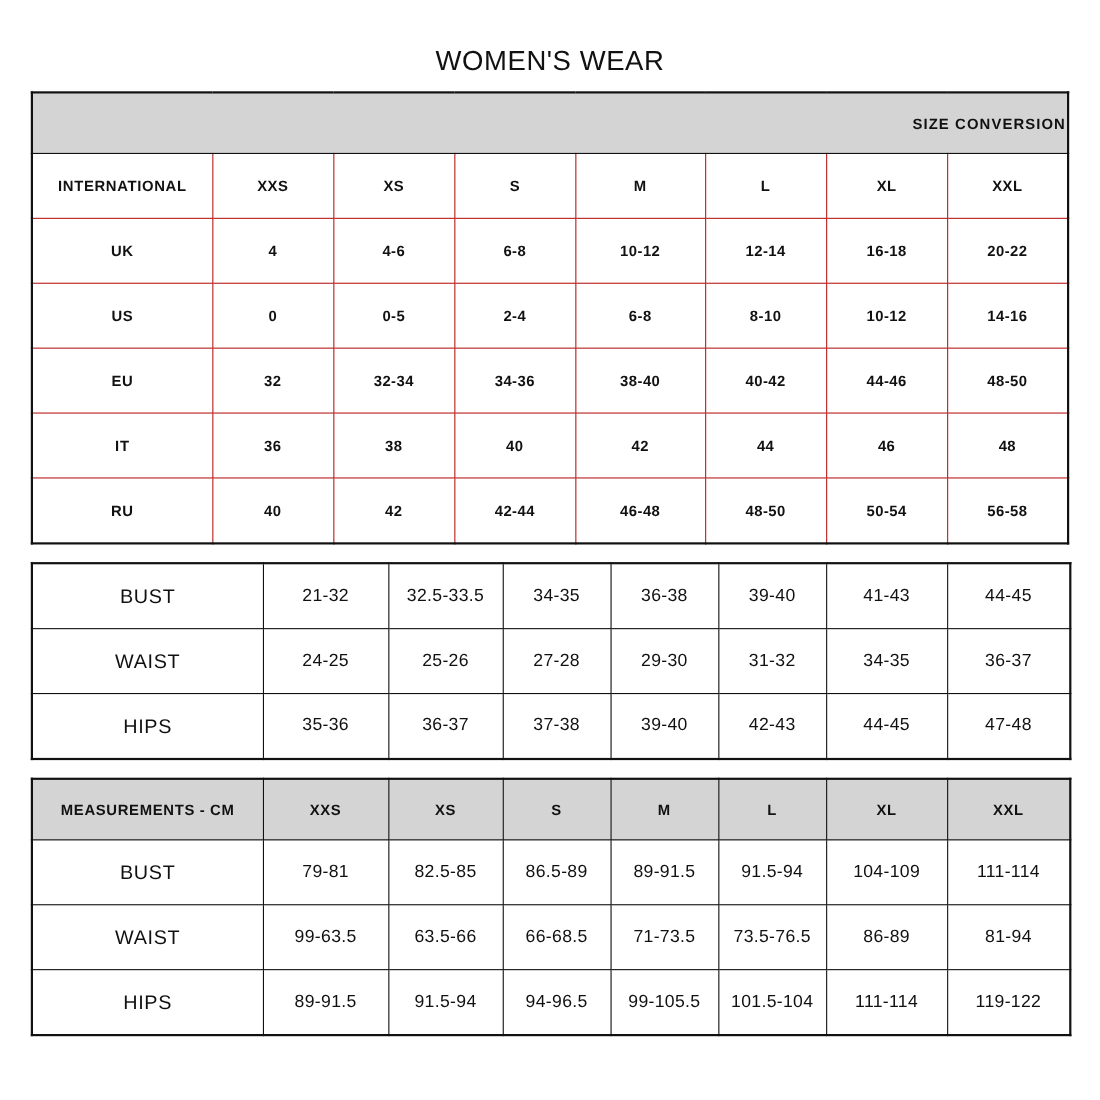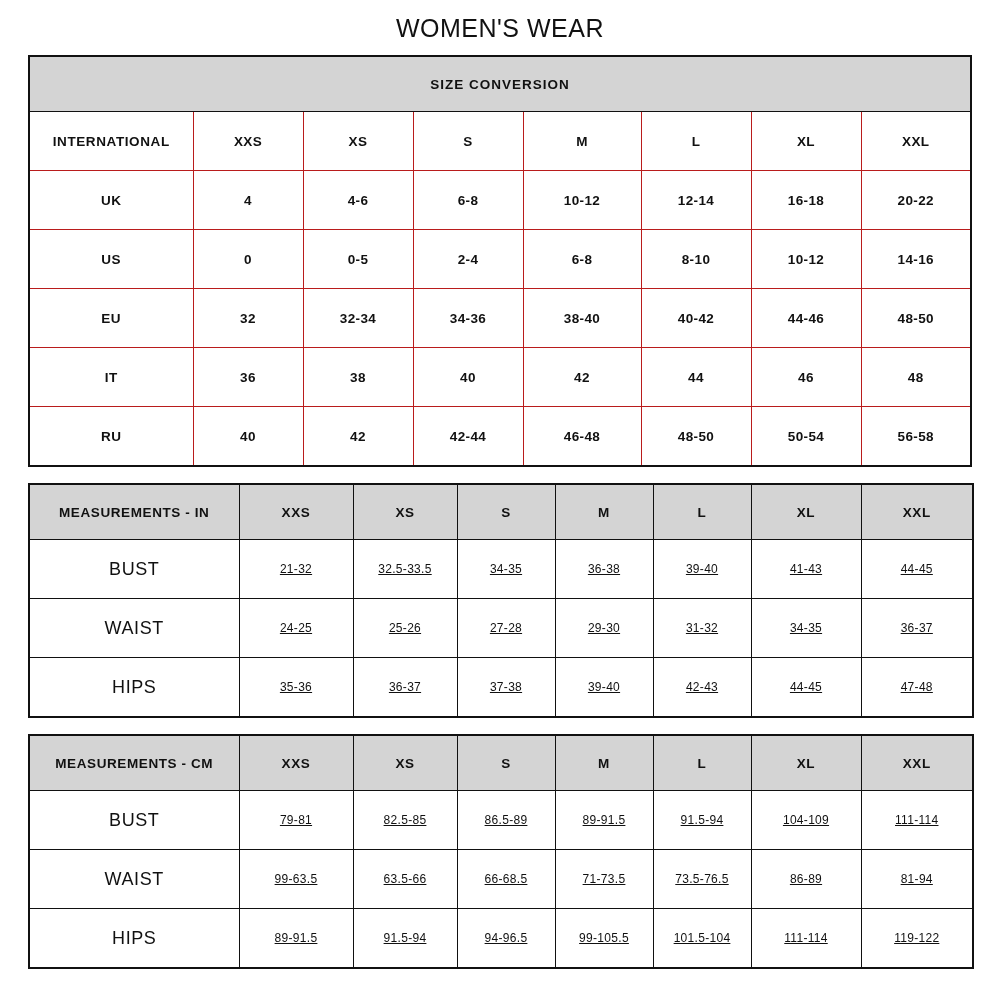--- a/index.html
+++ b/index.html
@@ -13,20 +13,21 @@
     font-family: "Liberation Sans", sans-serif;
     color: #1a1a1a;
     -webkit-font-smoothing: antialiased;
   }
   .page {
     width: 1000px;
     height: 820px;
     box-sizing: border-box;
     padding: 0 28px;
     position: relative;
+    margin-top: 28px;
   }
   .page-title {
     text-align: center;
     font-size: 25px;
     font-weight: 400;
     letter-spacing: 0.5px;
     padding-top: 14px;
     padding-bottom: 12px;
     color: #111111;
   }
@@ -47,20 +48,21 @@
     height: 56px;
     color: #111111;
   }
   .conv .banner {
     background: #d4d4d4;
     font-size: 13.5px;
     font-weight: 700;
     letter-spacing: 1px;
     height: 52px;
     border: 1px solid #111111;
+    text-align: right;
   }
   .conv .rowlabel {
     font-weight: 700;
     letter-spacing: 0.6px;
   }
   .conv tr.headrow td {
     font-weight: 700;
   }
   .spacer {
     height: 16px;
@@ -81,24 +83,23 @@
     font-size: 13.5px;
     letter-spacing: 0.6px;
     height: 52px;
   }
   .meas td.mlabel {
     font-size: 18px;
     font-weight: 400;
     letter-spacing: 0.6px;
   }
   .meas td.mval {
-    font-size: 12px;
+    font-size: 16px;
     font-weight: 400;
     letter-spacing: 0.3px;
-    text-decoration: underline;
   }
   .meas tr.mhead td.mlabel-head {
     font-size: 13.5px;
     font-weight: 700;
   }
 </style>
 </head>
 <body>
 
 <div class="page">
@@ -190,30 +191,20 @@
       <col style="width:210px">
       <col style="width:114px">
       <col style="width:104px">
       <col style="width:98px">
       <col style="width:98px">
       <col style="width:98px">
       <col style="width:110px">
       <col style="width:112px">
     </colgroup>
     <tbody>
-      <tr class="mhead">
-        <td class="mlabel-head">MEASUREMENTS - IN</td>
-        <td>XXS</td>
-        <td>XS</td>
-        <td>S</td>
-        <td>M</td>
-        <td>L</td>
-        <td>XL</td>
-        <td>XXL</td>
-      </tr>
       <tr>
         <td class="mlabel">BUST</td>
         <td class="mval">21-32</td>
         <td class="mval">32.5-33.5</td>
         <td class="mval">34-35</td>
         <td class="mval">36-38</td>
         <td class="mval">39-40</td>
         <td class="mval">41-43</td>
         <td class="mval">44-45</td>
       </tr>

